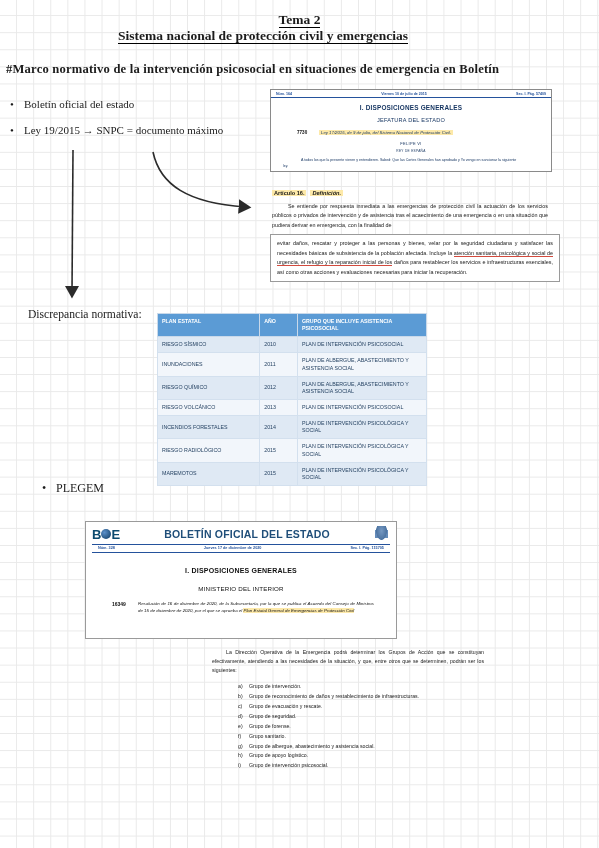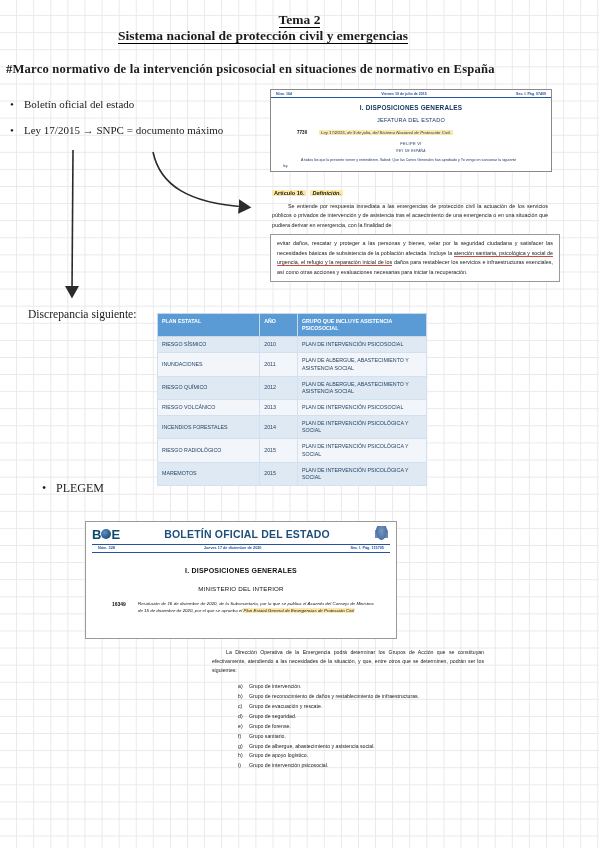--- a/index.html
+++ b/index.html
@@ -154,29 +154,29 @@
 <div id="grid"></div>
 
 <div id="page">
 
   <div class="note" id="title1">
     <span>Tema 2</span>
   </div>
   <div class="note" id="title2">
     <span>Sistema nacional de protección civil y emergencias</span>
   </div>
-  <div class="note" id="heading">#Marco normativo de la intervención psicosocial en situaciones de normativo en España</div>
+  <div class="note" id="heading">#Marco normativo de la intervención psicosocial en situaciones de emergencia en Boletín</div>
 
   <div class="note bullet-row" id="b1">
     <span class="bdot">•</span><span class="bt">Boletín oficial del estado</span>
   </div>
   <div class="note bullet-row" id="b2">
-    <span class="bdot">•</span><span class="bt">Ley 17/2015 → SNPC = documento máximo</span>
-  </div>
-  <div class="note" id="discrep">Discrepancia siguiente:</div>
+    <span class="bdot">•</span><span class="bt">Ley 19/2015 → SNPC = documento máximo</span>
+  </div>
+  <div class="note" id="discrep">Discrepancia normativa:</div>
   <div class="note bullet-row" id="b3">
     <span class="bdot">•</span><span class="bt">PLEGEM</span>
   </div>
 
   <svg id="arrows">
     <defs>
       <marker id="ah" markerWidth="9" markerHeight="9" refX="4" refY="4.5" orient="auto">
         <path d="M0,0 L8,4.5 L0,9 z" fill="#2b2b2b"></path>
       </marker>
     </defs>

